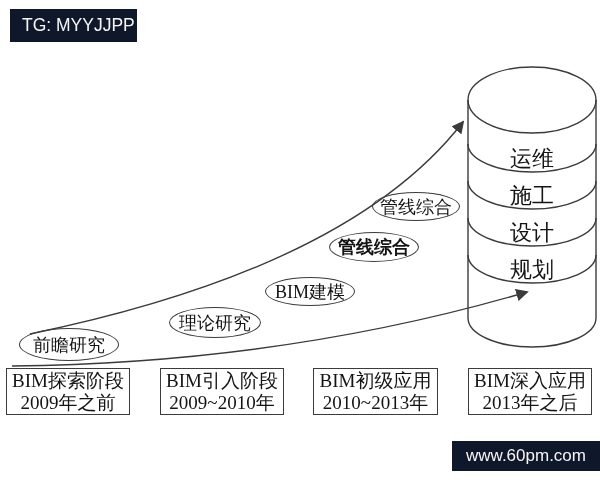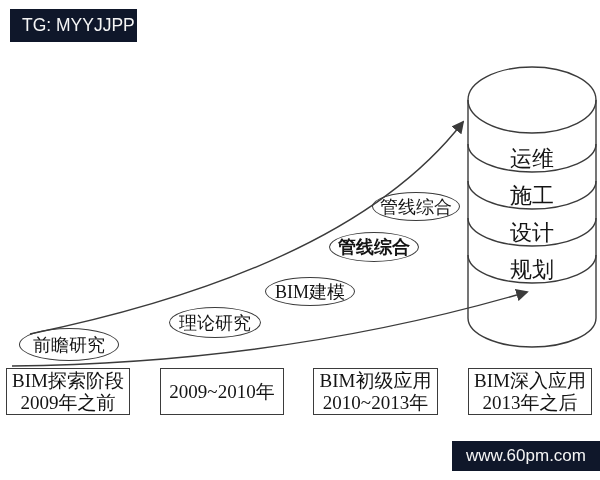--- a/index.html
+++ b/index.html
@@ -71,20 +71,21 @@
   <div class="cyl-label" style="top:147px;">运维</div>
   <div class="cyl-label" style="top:184px;">施工</div>
   <div class="cyl-label" style="top:221px;">设计</div>
   <div class="cyl-label" style="top:258px;">规划</div>
 
   <div class="stage-box" style="left:6px;width:124px;">
     <div class="line">BIM探索阶段</div>
     <div class="line">2009年之前</div>
   </div>
   <div class="stage-box" style="left:160px;width:124px;">
+    <div class="line">BIM引入阶段</div>
     <div class="line">2009~2010年</div>
   </div>
   <div class="stage-box" style="left:313px;width:125px;">
     <div class="line">BIM初级应用</div>
     <div class="line">2010~2013年</div>
   </div>
   <div class="stage-box" style="left:468px;width:124px;">
     <div class="line">BIM深入应用</div>
     <div class="line">2013年之后</div>
   </div>

